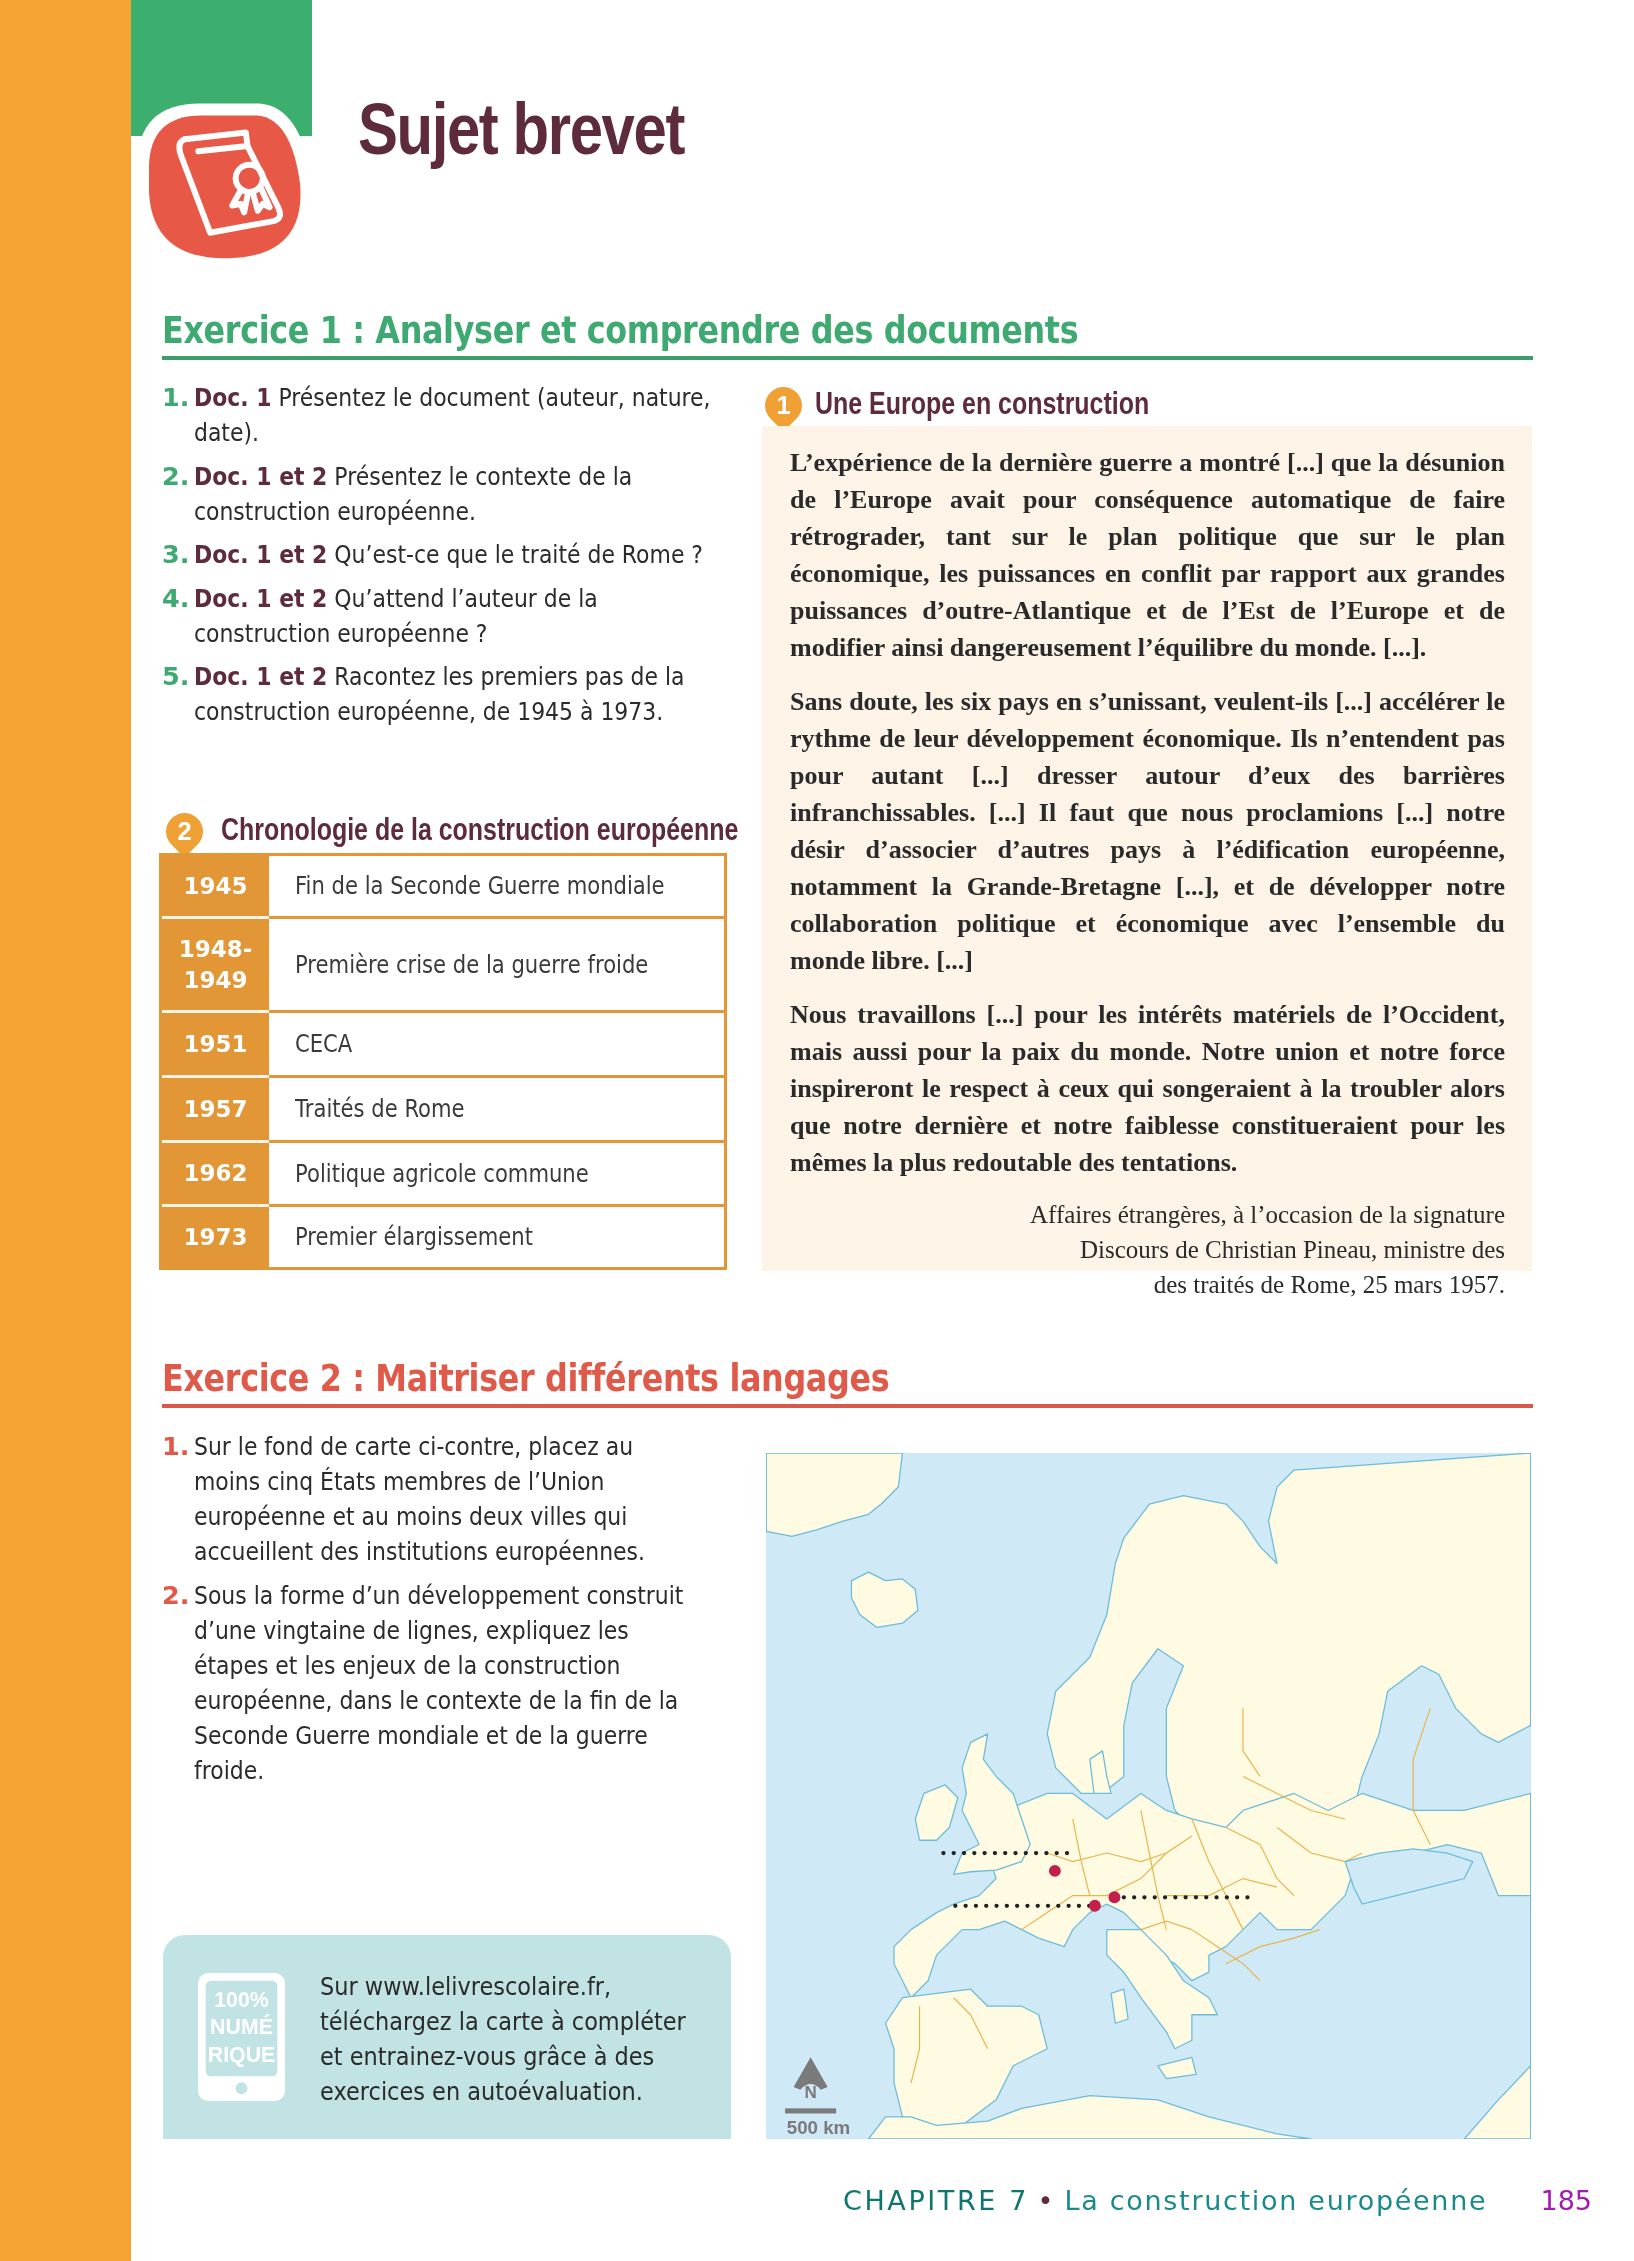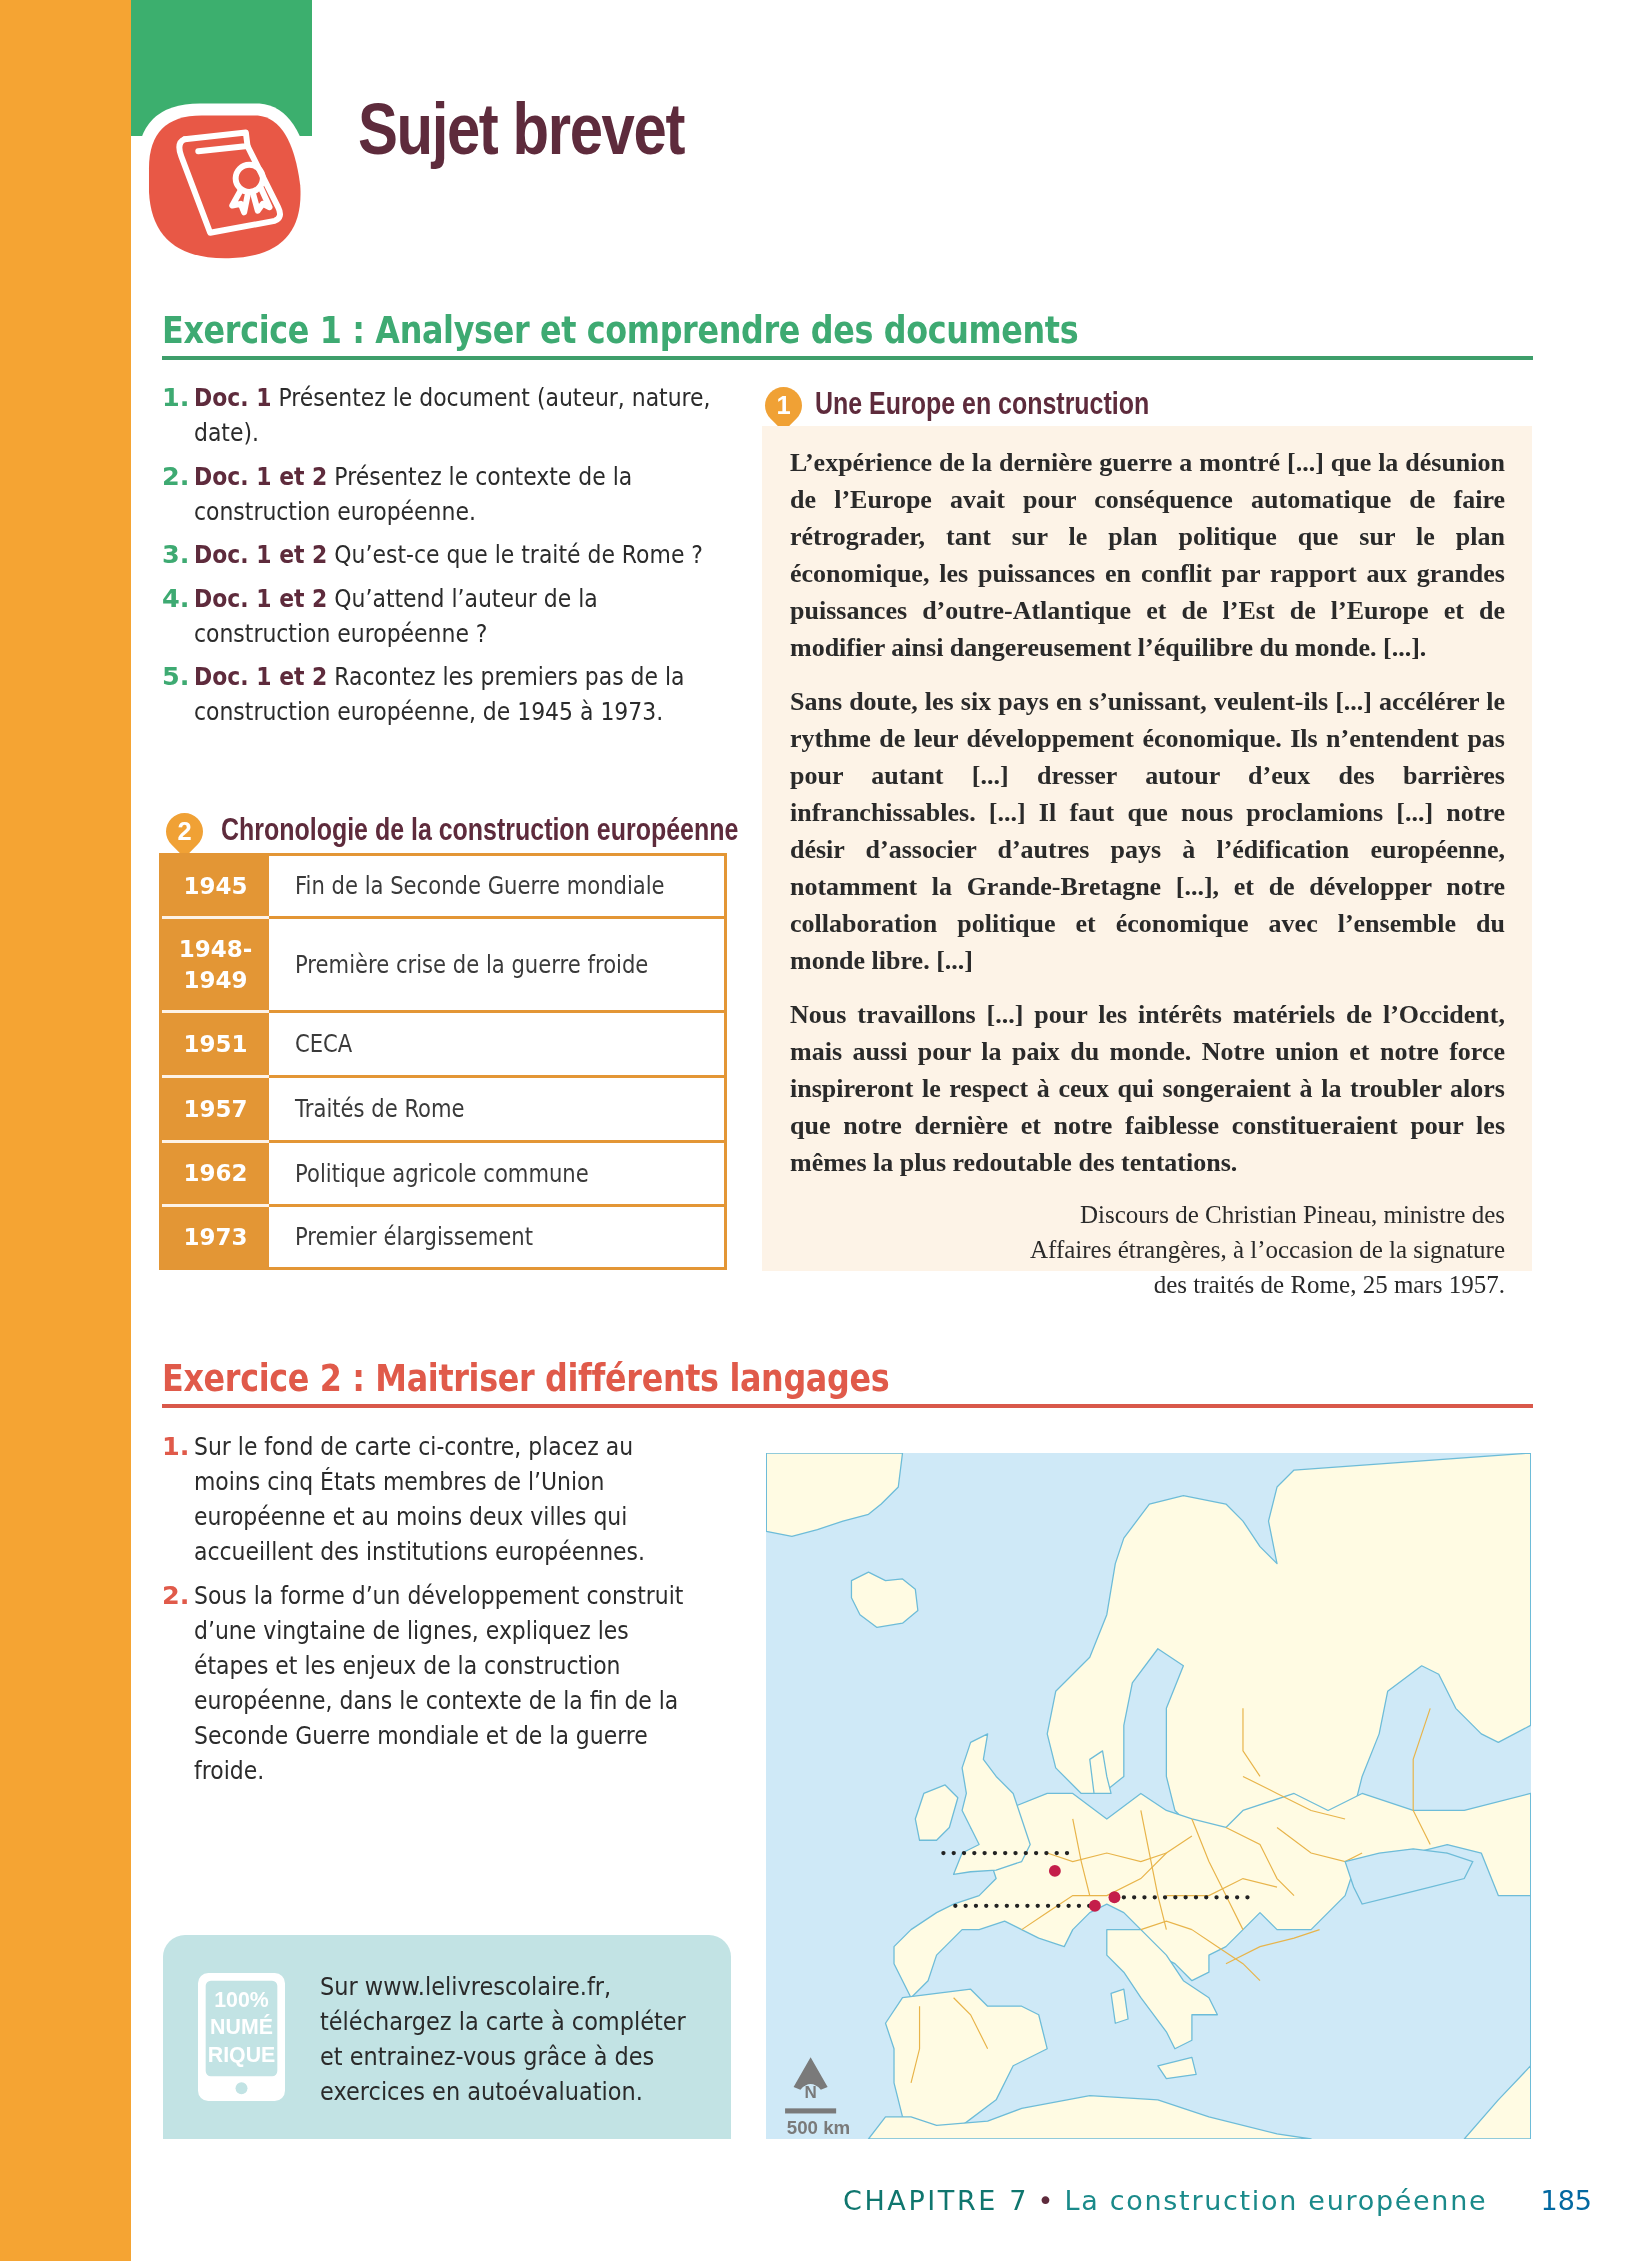--- a/index.html
+++ b/index.html
@@ -54,21 +54,21 @@
   #map-box { left:766px; top:1453px; width:765px; height:686px; background:#cfe9f7; overflow:hidden; }
   #numerique-box { left:163px; top:1935px; width:568px; height:204px; background:#c2e3e4; border-radius:22px 22px 0 0; }
   #phone-icon { left:198px; top:1973px; width:87px; height:128px; }
   #numerique-text { left:320px; top:1969px; width:400px; font-size:25.5px; line-height:35px; color:#2a2a2a; }
   #numerique-text span { display:inline-block; transform:scaleX(0.88); transform-origin:left; white-space:nowrap; }
 
   #footer { left:843px; top:2185px; width:749px; font-size:27px; letter-spacing:2.6px; white-space:nowrap; }
   #footer .chap { color:#0f766e; }
   #footer .dot { color:#5e2b3c; margin:0 8.5px; }
   #footer .ttl { color:#1a8a8a; letter-spacing:1.7px; }
-  #footer .pg { position:absolute; right:0; top:0; color:#0369a1; letter-spacing:0; }
+  #footer .pg { position:absolute; right:0; top:0; color:#a21caf; letter-spacing:0; }
 </style>
 </head>
 <body>
 
 <div class="abs" id="side-bar"></div>
 <div class="abs" id="green-tab"></div>
 
 <div class="abs" id="icon-wrap">
   <svg width="192" height="192" viewBox="0 0 226 226">
     <path d="M 6 90 Q 6 16 80 16 L 150 16 Q 200 20 212 110 Q 220 210 115 212 Q 10 214 6 120 Z" fill="#ffffff"></path>
@@ -116,22 +116,22 @@
 <div class="abs badge-num" style="left:765px; top:387px;">1</div>
 <div class="abs doc-title" style="left:815px; top:387px;">Une Europe en construction</div>
 
 <div class="abs" id="doc1-box"></div>
 <div class="abs" id="doc1-text">
   <p>L’expérience de la dernière guerre a montré [...] que la désunion de l’Europe avait pour conséquence automatique de faire rétrograder, tant sur le plan politique que sur le plan économique, les puissances en conflit par rapport aux grandes puissances d’outre-Atlantique et de l’Est de l’Europe et de modifier ainsi dangereusement l’équilibre du monde. [...].</p>
   <p>Sans doute, les six pays en s’unissant, veulent-ils [...] accélérer le rythme de leur développement économique. Ils n’entendent pas pour autant [...] dresser autour d’eux des barrières infranchissables. [...] Il faut que nous proclamions [...] notre désir d’associer d’autres pays à l’édification européenne, notamment la Grande-Bretagne [...], et de développer notre collaboration politique et économique avec l’ensemble du monde libre. [...]</p>
   <p>Nous travaillons [...] pour les intérêts matériels de l’Occident, mais aussi pour la paix du monde. Notre union et notre force inspireront le respect à ceux qui songeraient à la troubler alors que notre dernière et notre faiblesse constitueraient pour les mêmes la plus redoutable des tentations.</p>
 </div>
 <div class="abs" id="doc1-source">
+  <div>Affaires étrangères, à l’occasion de la signature</div>
   <div>Discours de Christian Pineau, ministre des</div>
-  <div>Affaires étrangères, à l’occasion de la signature</div>
   <div>des traités de Rome, 25 mars 1957.</div>
 </div>
 
 <div class="abs badge" style="left:166px; top:813px;"></div>
 <div class="abs badge-num" style="left:166px; top:813px;">2</div>
 <div class="abs doc-title" style="left:221px; top:813px;">Chronologie de la construction européenne</div>
 
 <div class="abs" id="chrono">
   <div class="crow" style="height:60px;">
     <div class="cyear">1945</div>

